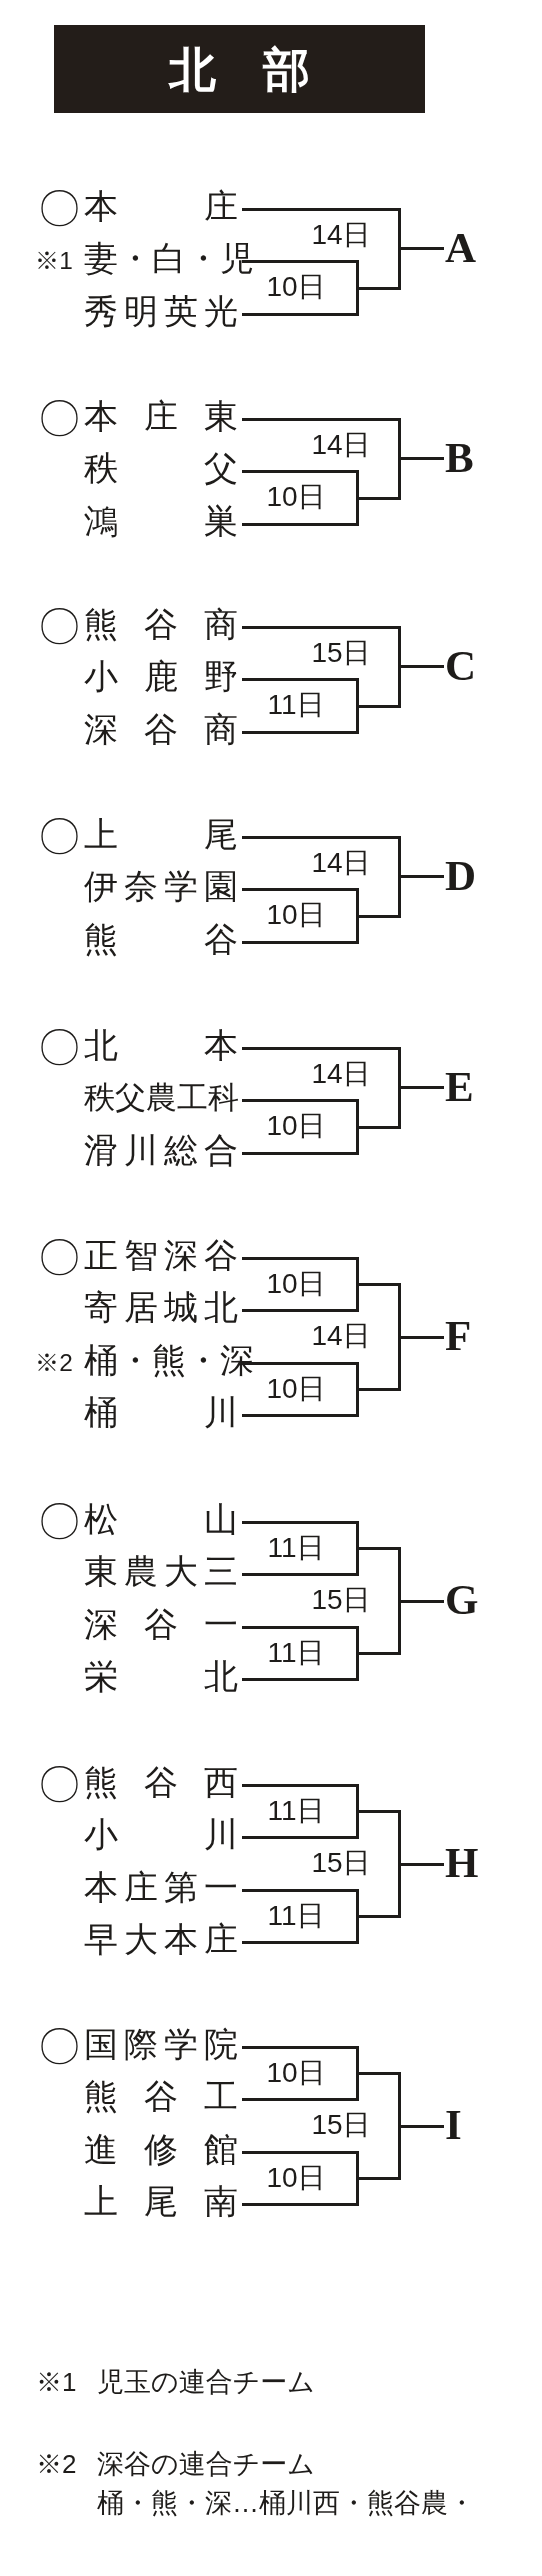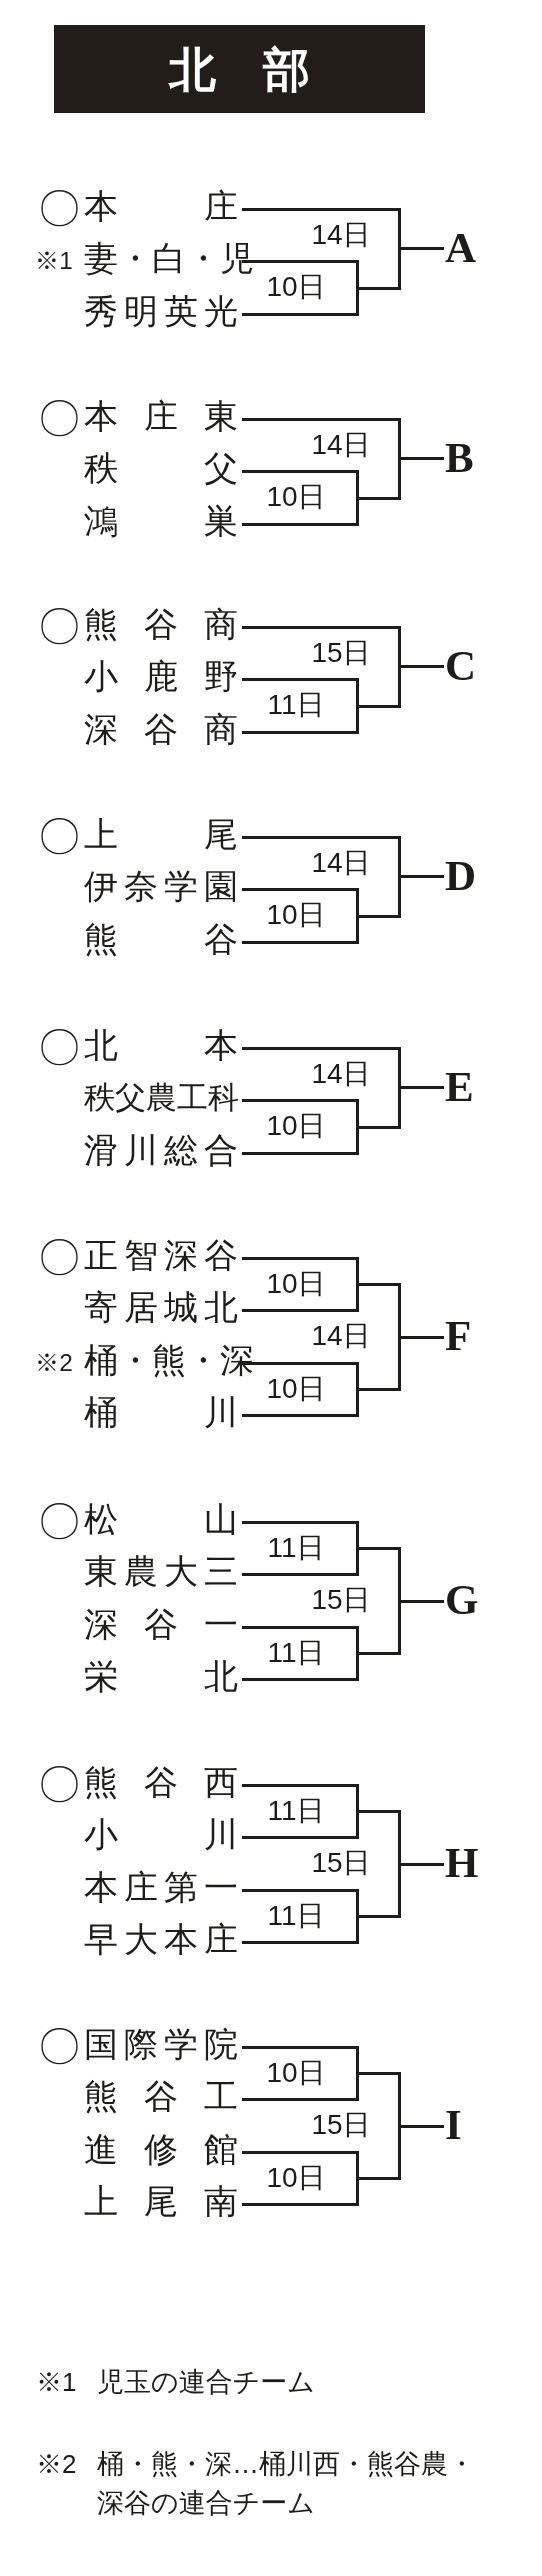--- a/index.html
+++ b/index.html
@@ -417,18 +417,18 @@
 <div class="footnotes" id="footnotes">
     <div class="footnote">
       <div class="footnote-mark">※1</div>
       <div class="footnote-lines">
         <div>児玉の連合チーム</div>
       </div>
     </div>
     <div class="footnote">
       <div class="footnote-mark">※2</div>
       <div class="footnote-lines">
+        <div>深谷の連合チーム</div>
         <div>桶・熊・深…桶川西・熊谷農・</div>
-        <div>深谷の連合チーム</div>
       </div>
     </div>
   </div>
 
 
 </body></html>

